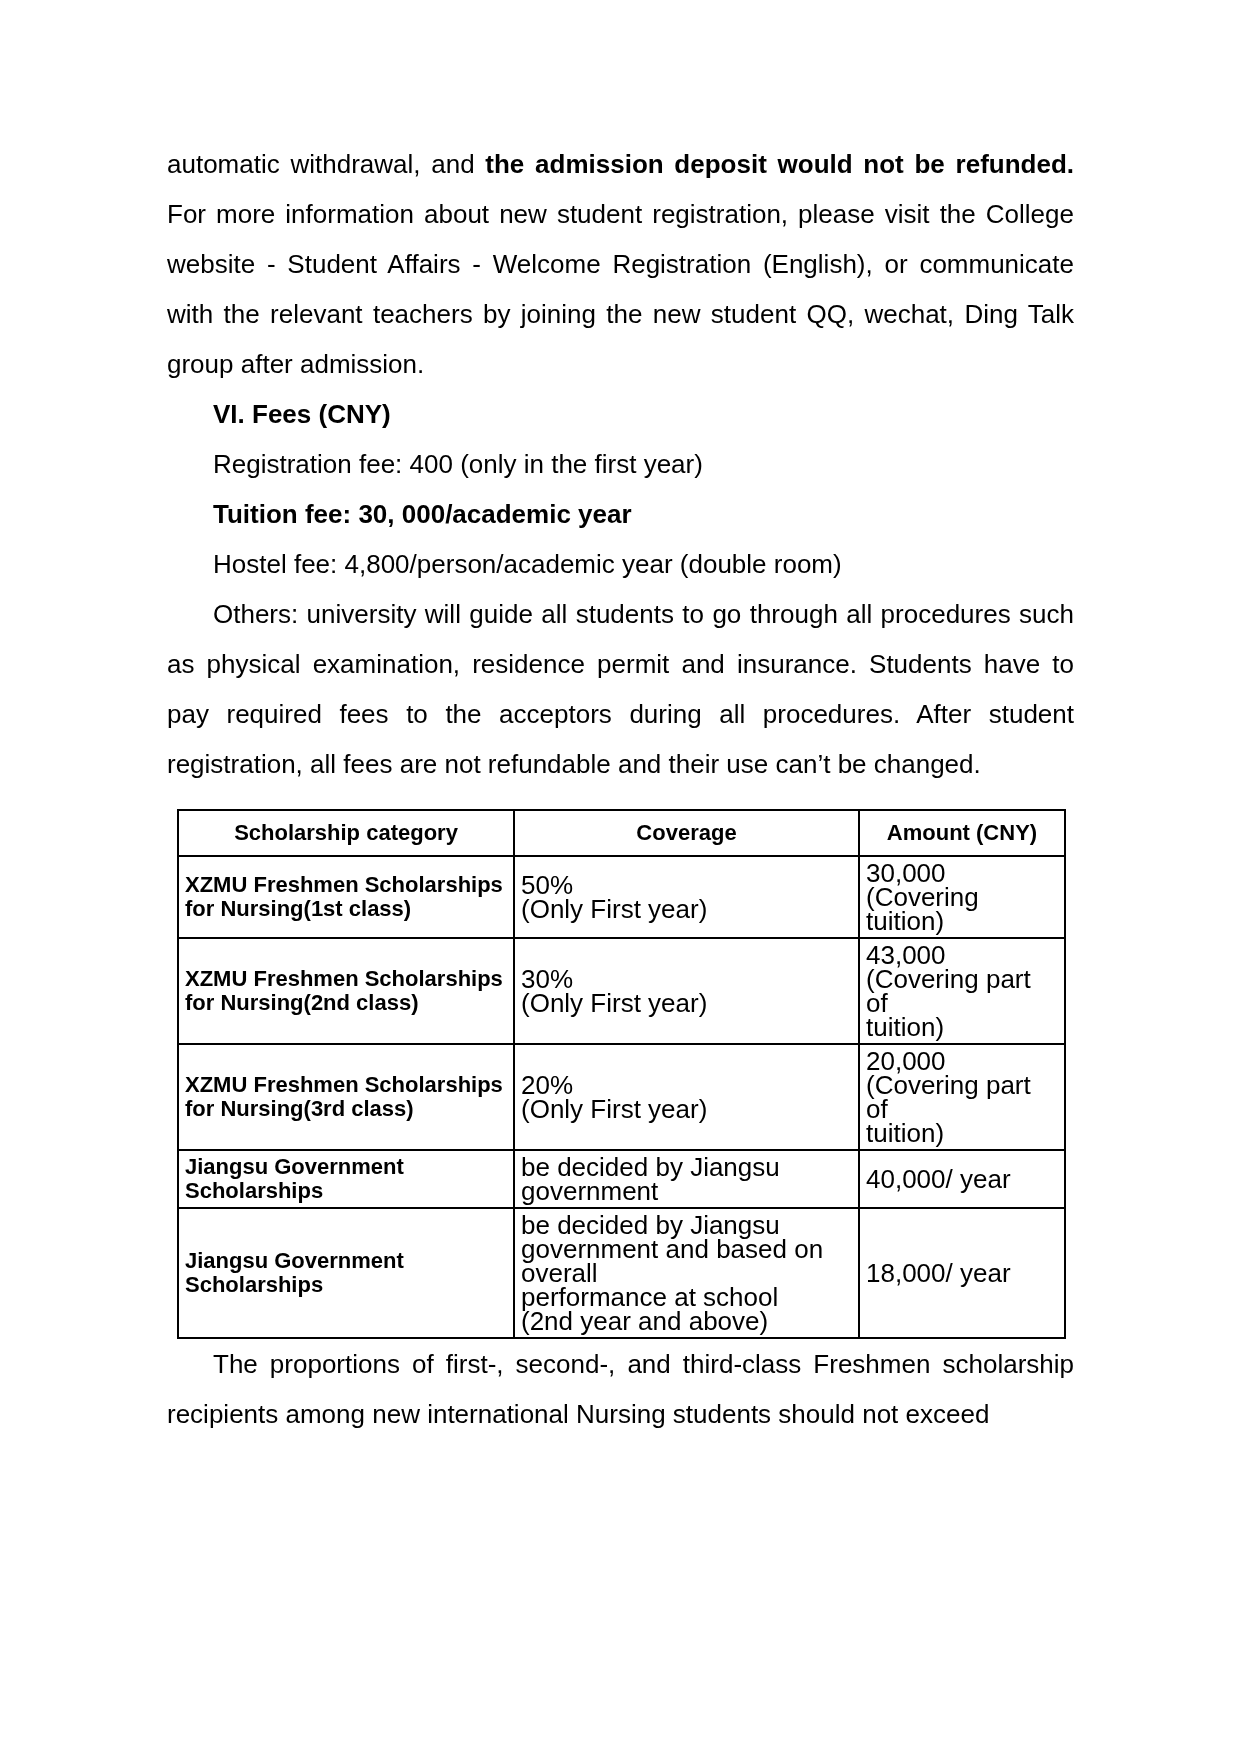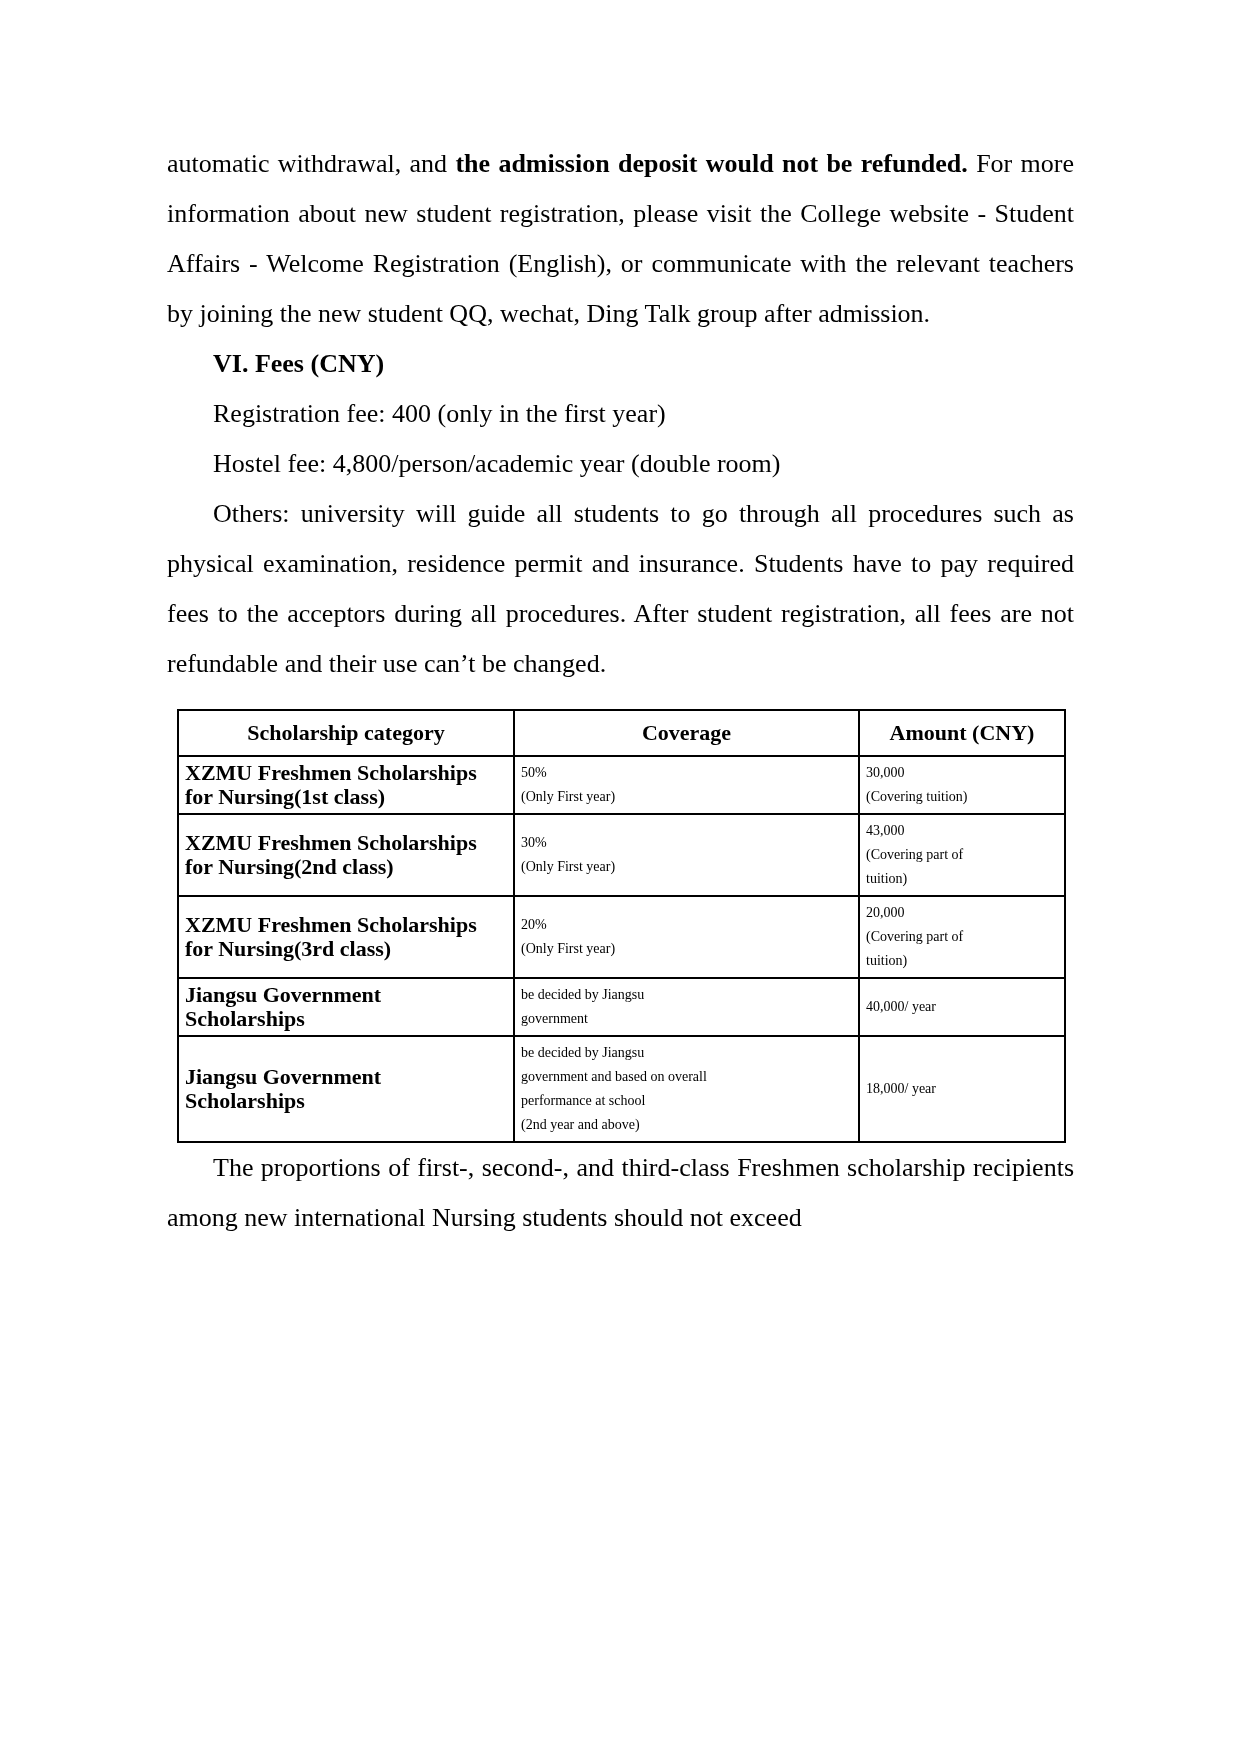--- a/index.html
+++ b/index.html
@@ -4,21 +4,21 @@
 <style>
   html, body { margin: 0; padding: 0; background: #ffffff; }
   .page {
     position: relative;
     width: 1240px;
     height: 1753px;
     box-sizing: border-box;
     padding: 139px 166px 0 167px;
     background: #ffffff;
     color: #000000;
-    font-family: Liberation Serif, serif;
+    font-family: Liberation Sans, sans-serif;
     overflow: hidden;
   }
   .page p {
     margin: 0;
     font-size: 26px;
     line-height: 50px;
   }
   .just  { text-align: justify; }
   .ind   { padding-left: 46px; }
   .tind  { text-indent: 46px; }
@@ -36,39 +36,40 @@
     white-space: pre-line;
     padding: 4px 6px;
   }
   table.sch th {
     font-size: 22px;
     line-height: 24px;
     font-weight: bold;
     padding: 10px 6px;
   }
   table.sch td {
-    font-size: 14px;
+    font-size: 26px;
     line-height: 24px;
     font-weight: normal;
   }
   table.sch td.cat {
     font-weight: bold;
     font-size: 22px;
   }
   .closing { margin-top: 12px; }
 </style>
 </head>
 <body>
 
 <div class="page">
 
   <p class="just"><span>automatic withdrawal, and </span><span class="b">the admission deposit would not be refunded.</span><span> For more information about new student registration, please visit the College website - Student Affairs - Welcome Registration (English), or communicate with the relevant teachers by joining the new student QQ, wechat, Ding Talk group after admission.</span></p>
 
   <p class="ind b">VI. Fees (CNY)</p>
   <p class="ind">Registration fee: 400 (only in the first year)</p>
+  <p class="ind b">Tuition fee: 30, 000/academic year</p>
   <p class="ind">Hostel fee: 4,800/person/academic year (double room)</p>
   <p class="just tind">Others: university will guide all students to go through all procedures such as physical examination, residence permit and insurance. Students have to pay required fees to the acceptors during all procedures. After student registration, all fees are not refundable and their use can’t be changed.</p>
 
 
   <table class="sch">
     <colgroup>
       <col style="width:336px">
       <col style="width:345px">
       <col style="width:206px">
     </colgroup>

